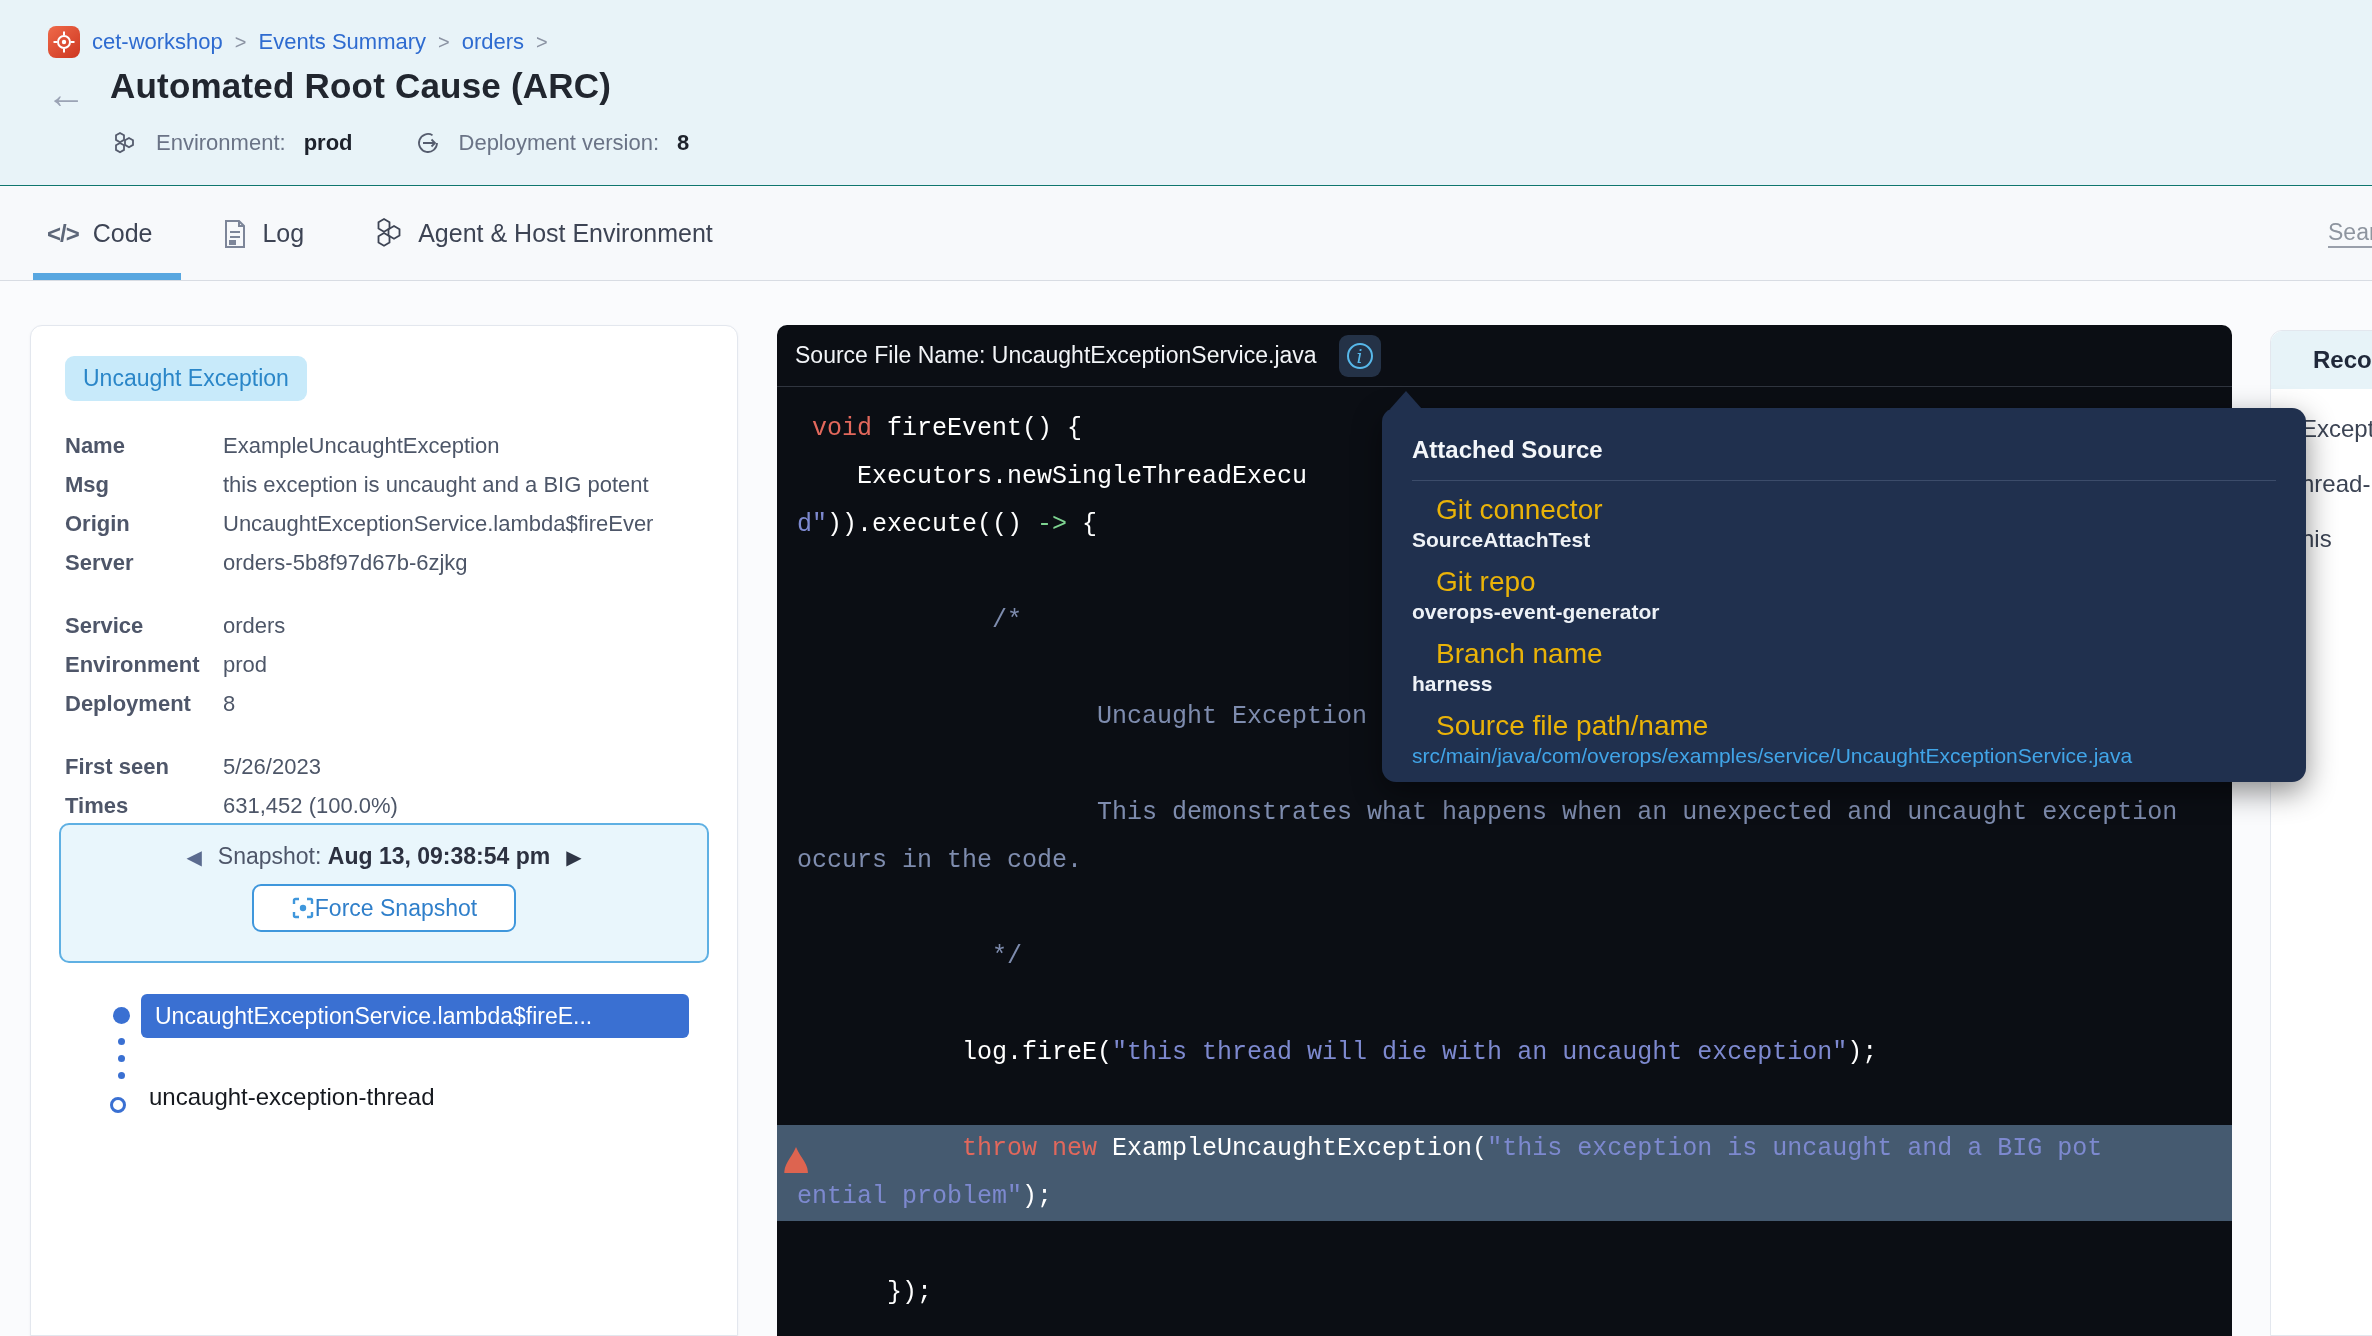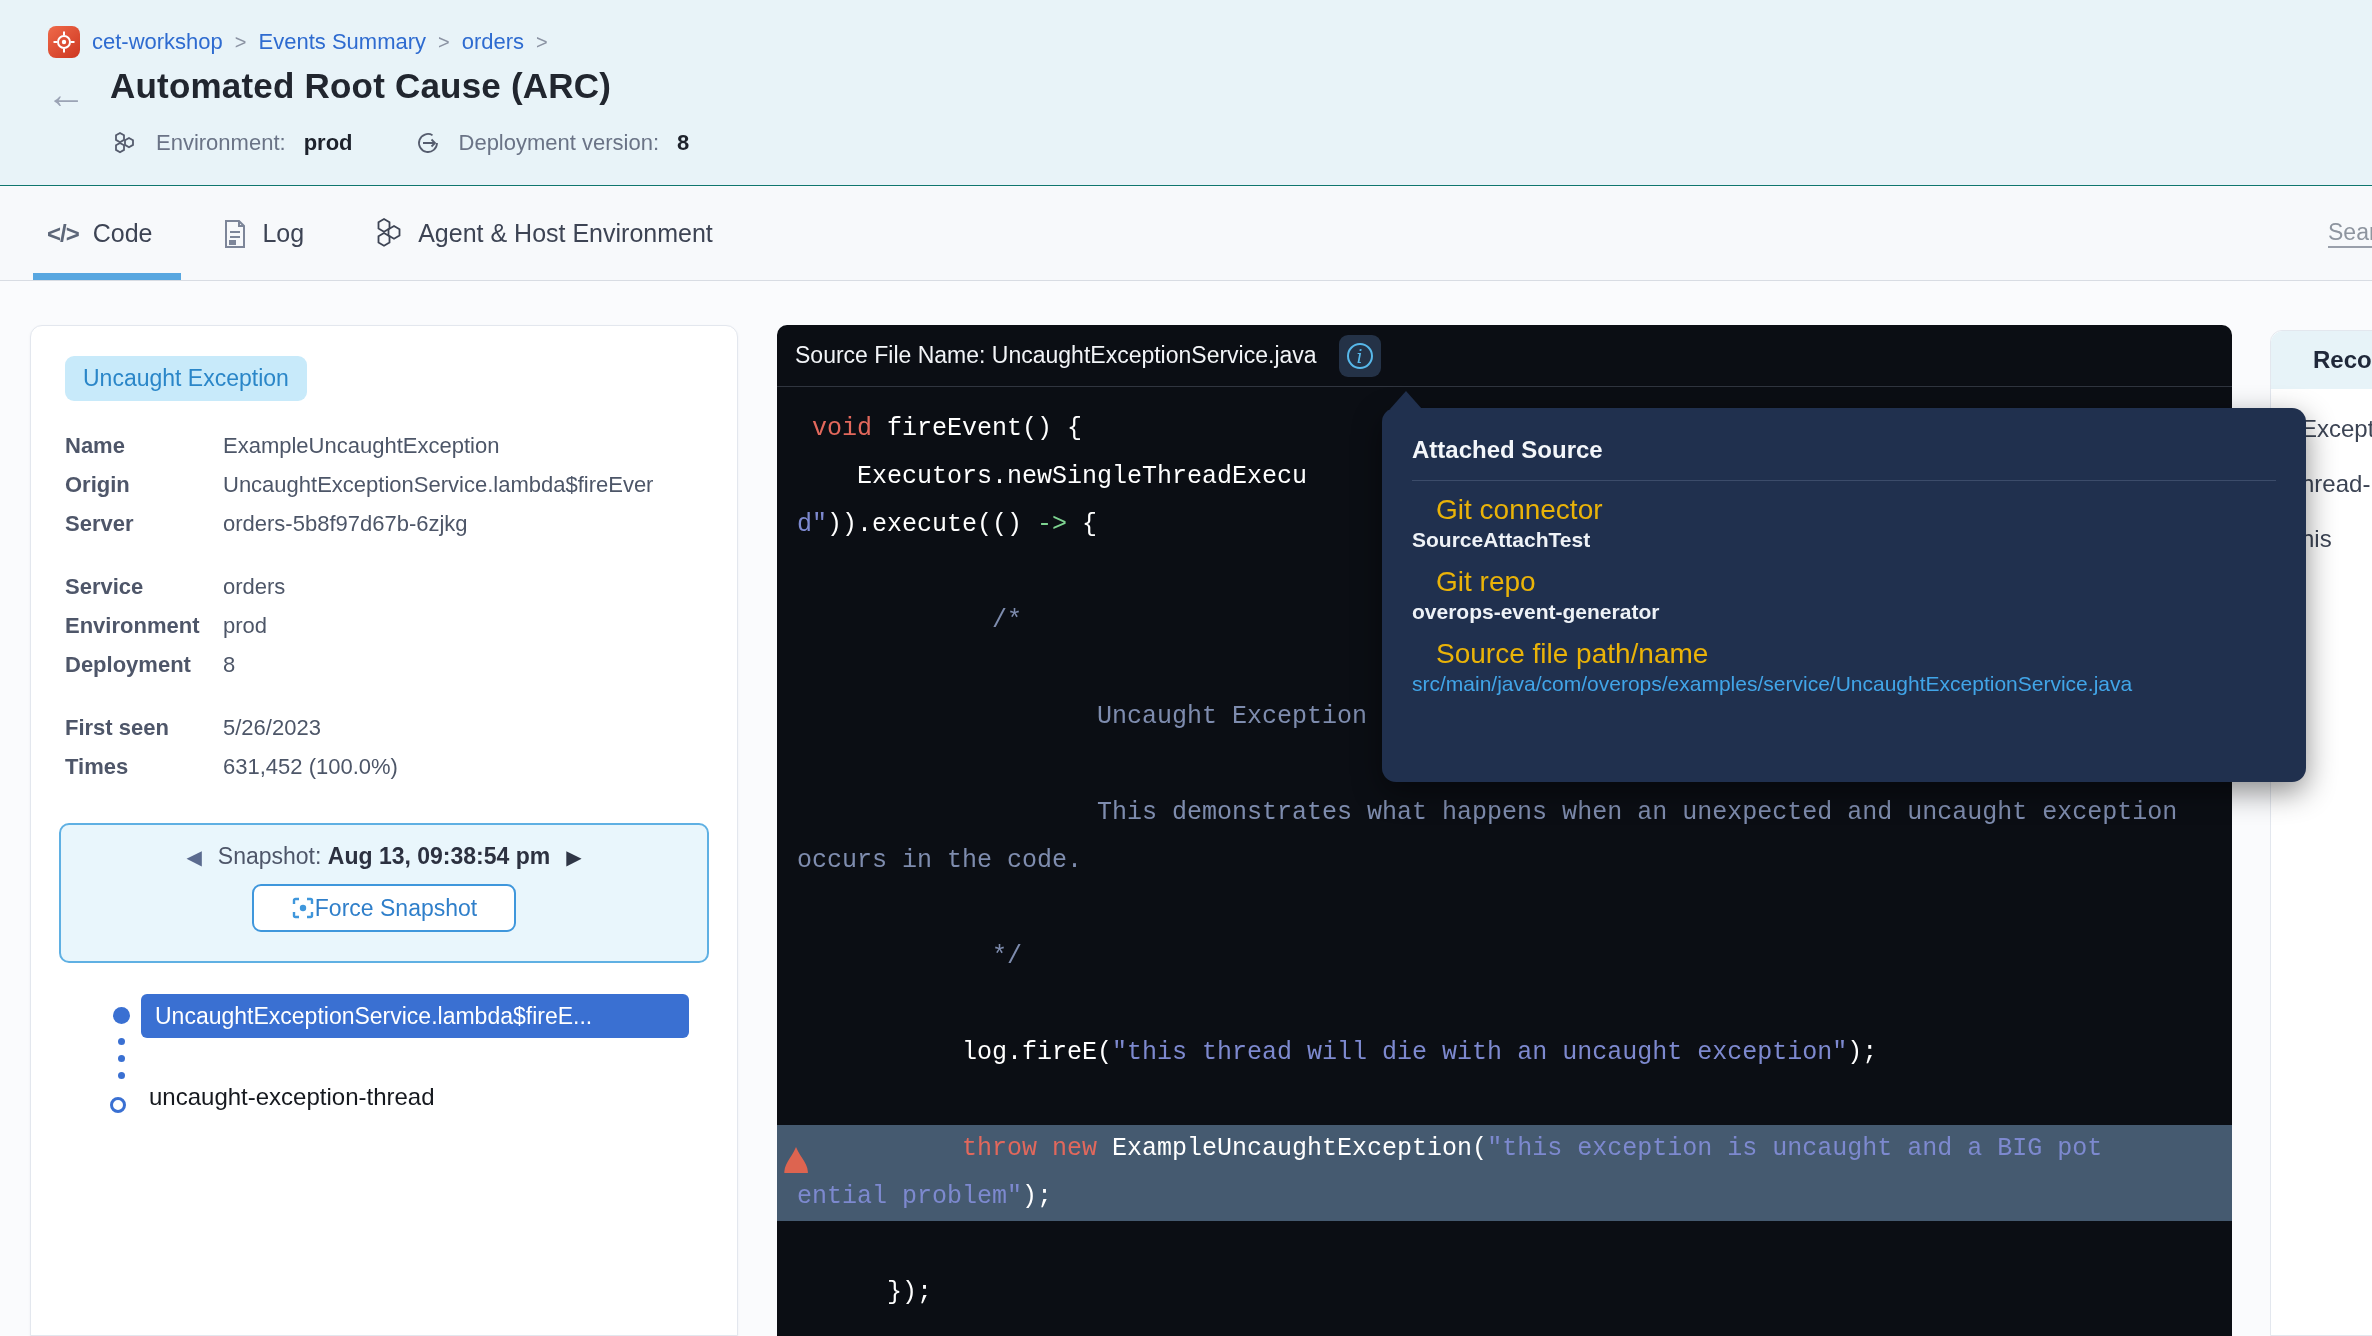--- a/index.html
+++ b/index.html
@@ -193,20 +193,24 @@
 
 <div class="event-card">
   <div class="evt-badge">Uncaught Exception</div>
   <div class="details">
       <div class="dgroup">
         <div class="drow">
           <span class="dlabel">Name</span>
           <span class="dvalue">ExampleUncaughtException</span>
         </div>
         <div class="drow">
+          <span class="dlabel">Msg</span>
+          <span class="dvalue">this exception is uncaught and a BIG potent</span>
+        </div>
+        <div class="drow">
           <span class="dlabel">Origin</span>
           <span class="dvalue">UncaughtExceptionService.lambda$fireEver</span>
         </div>
         <div class="drow">
           <span class="dlabel">Server</span>
           <span class="dvalue">orders-5b8f97d67b-6zjkg</span>
         </div>
       </div>
       <div class="dgroup">
         <div class="drow">
@@ -319,17 +323,21 @@
   <div id="tt-fields">
       <div class="tt-field">
         <div class="tt-label">Git connector</div>
         <div class="tt-value">SourceAttachTest</div>
       </div>
       <div class="tt-field">
         <div class="tt-label">Git repo</div>
         <div class="tt-value">overops-event-generator</div>
       </div>
       <div class="tt-field">
+        <div class="tt-label">Branch name</div>
+        <div class="tt-value">harness</div>
+      </div>
+      <div class="tt-field">
         <div class="tt-label">Source file path/name</div>
         <div class="tt-value link">src/main/java/com/overops/examples/service/UncaughtExceptionService.java</div>
       </div>
     </div>
 </div>
 
 </body></html>

